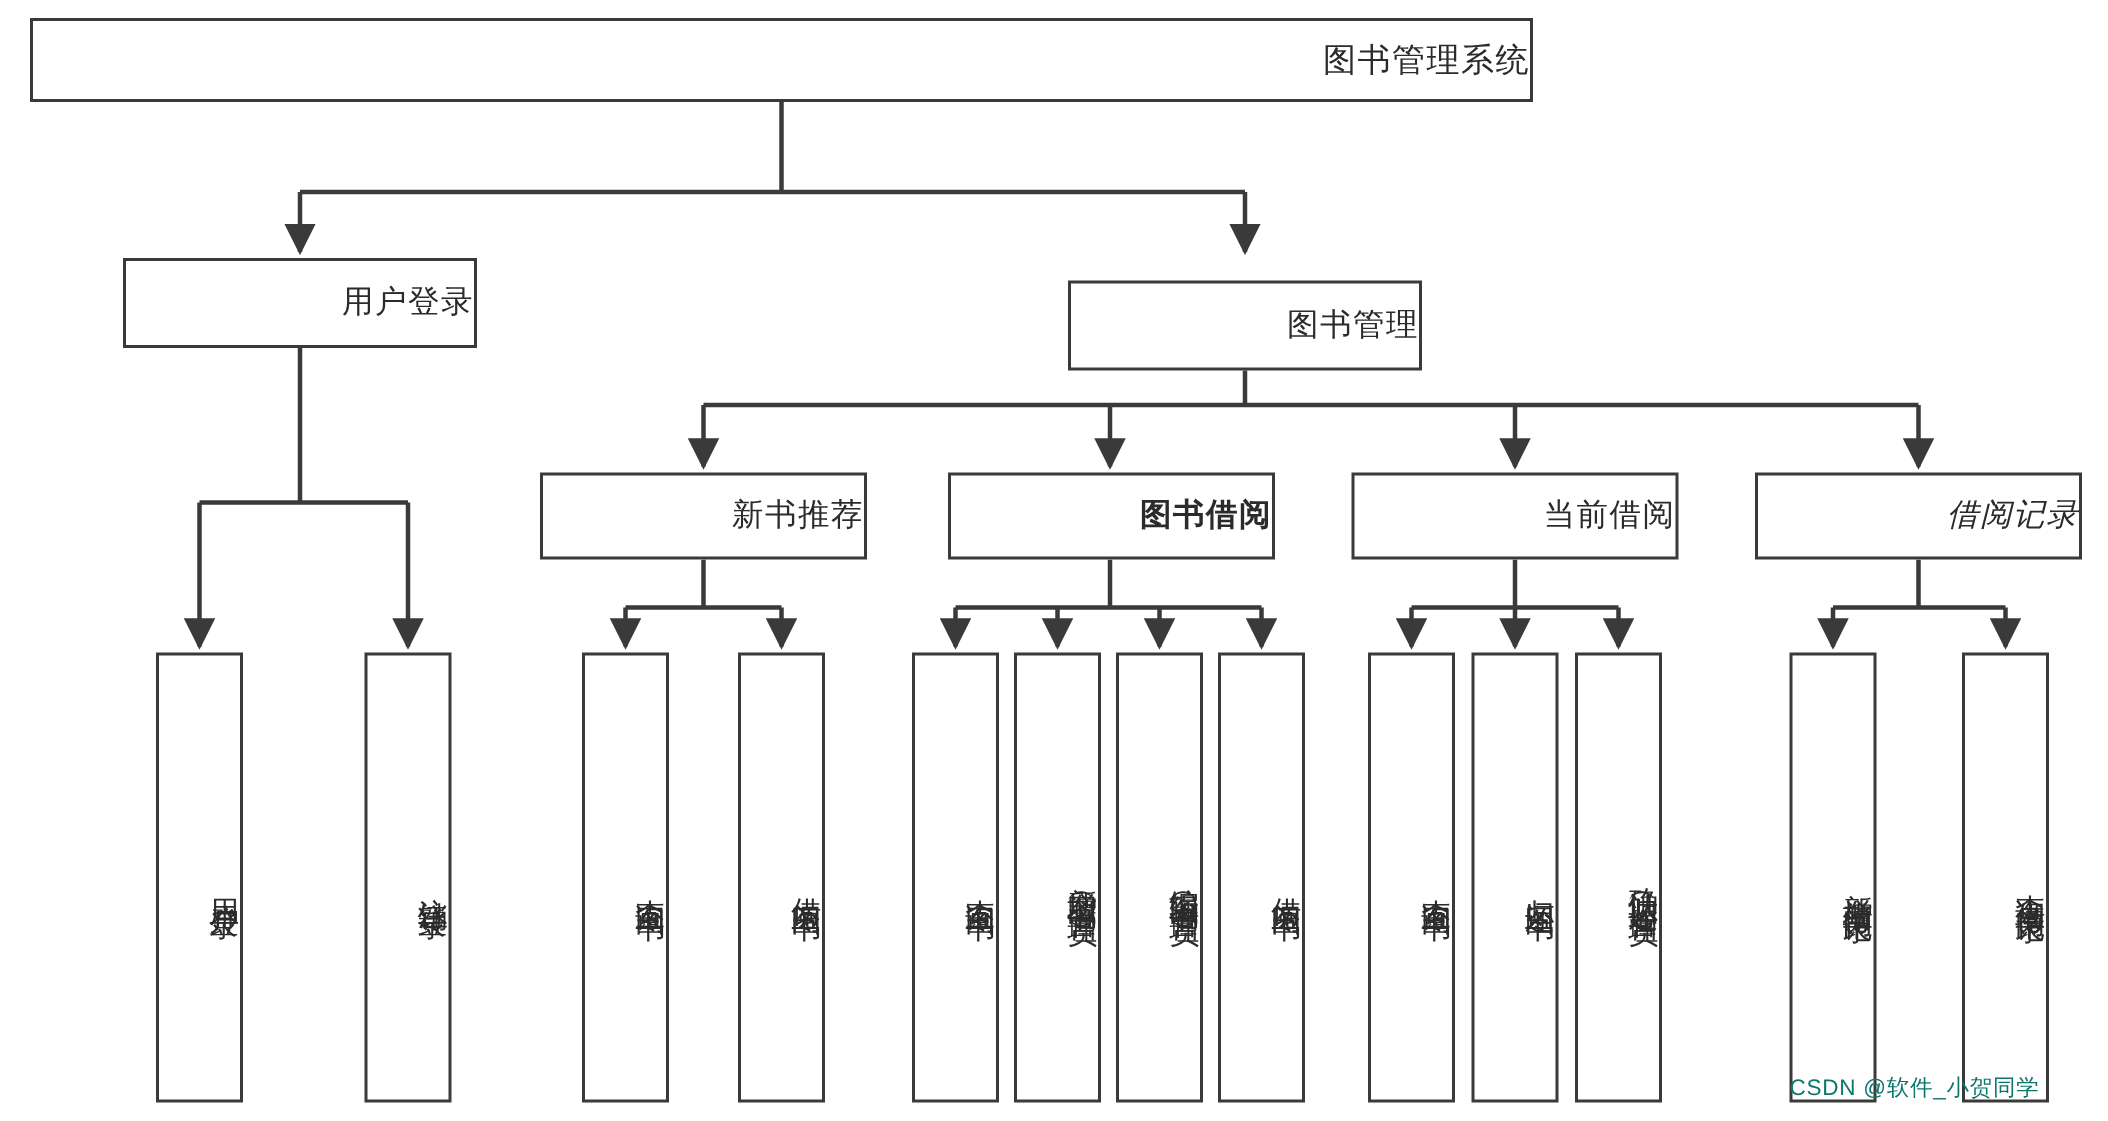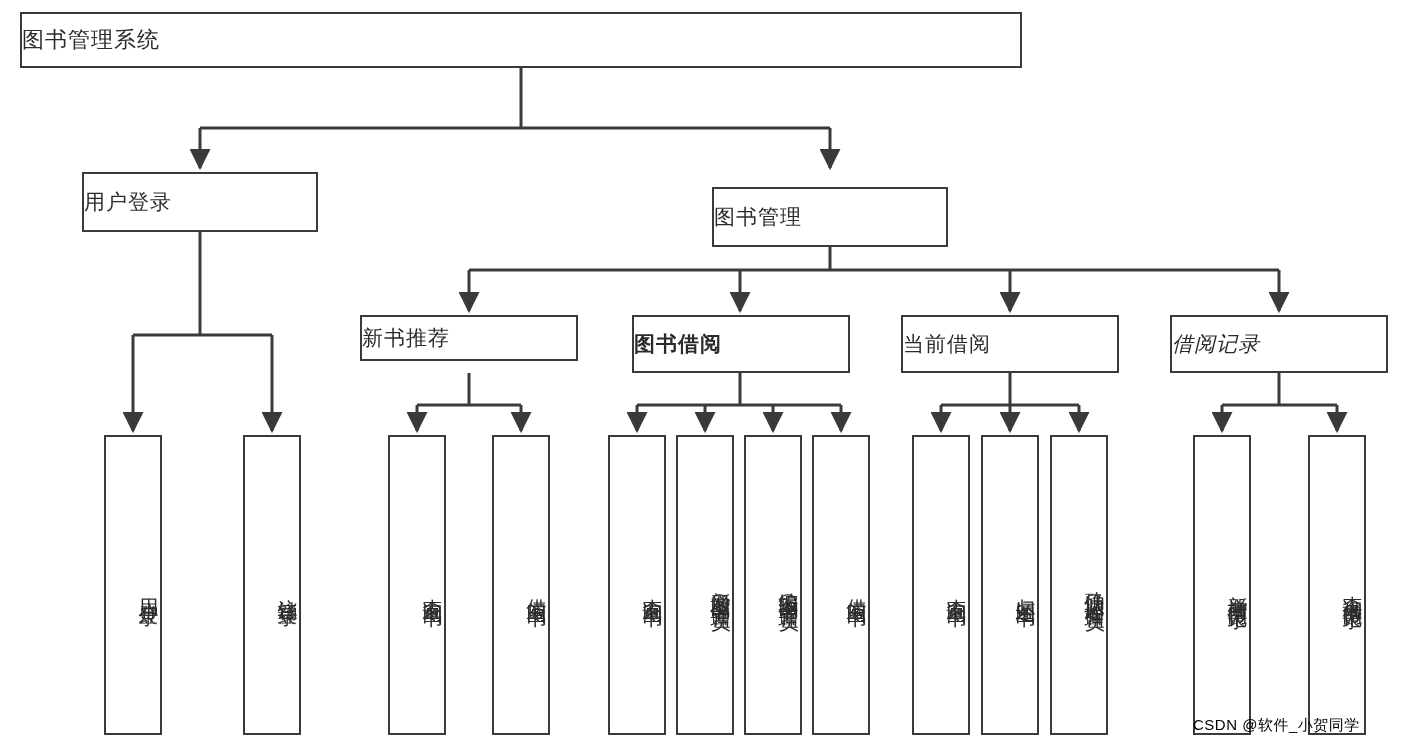--- a/index.html
+++ b/index.html
@@ -26,21 +26,21 @@
     height: 747px;
     pointer-events: none;
   }
   .node {
     position: absolute;
     box-sizing: border-box;
     background: #ffffff;
     border: 2px solid #3a3a3a;
     display: flex;
     align-items: center;
-    justify-content: flex-start;
+    justify-content: flex-end;
     color: #2b2b2b;
     line-height: 1.18;
     text-align: center;
   }
   .node.horiz {
     font-size: 21px;
     letter-spacing: 1px;
     writing-mode: horizontal-tb;
   }
   .node.root {
@@ -56,21 +56,21 @@
     padding-top: 8px;
   }
   .node.vert .vlabel {
     writing-mode: vertical-rl;
     text-orientation: upright;
     display: block;
   }
   .watermark {
     position: absolute;
     font-size: 15px;
-    color: #000000;
+    color: #0f766e;
     letter-spacing: 0.5px;
     white-space: nowrap;
     user-select: none;
   }
 </style>
 </head>
 <body>
 
 <div id="diagram-root">
 
@@ -128,21 +128,21 @@
     <span>图书管理系统</span>
   </div>
 
   <div class="node horiz" style="left:82px; top:172px; width:236px; height:60px;">
     <span>用户登录</span>
   </div>
   <div class="node horiz" style="left:712px; top:187px; width:236px; height:60px;">
     <span>图书管理</span>
   </div>
 
-  <div class="node horiz" style="left:360px; top:315px; width:218px; height:46px;">
+  <div class="node horiz" style="left:360px; top:315px; width:218px; height:58px;">
     <span>新书推荐</span>
   </div>
   <div class="node horiz" style="left:632px; top:315px; width:218px; height:58px;font-weight:bold;">
     <span>图书借阅</span>
   </div>
   <div class="node horiz" style="left:901px; top:315px; width:218px; height:58px;">
     <span>当前借阅</span>
   </div>
   <div class="node horiz" style="left:1170px; top:315px; width:218px; height:58px;font-style:italic;">
     <span>借阅记录</span>

